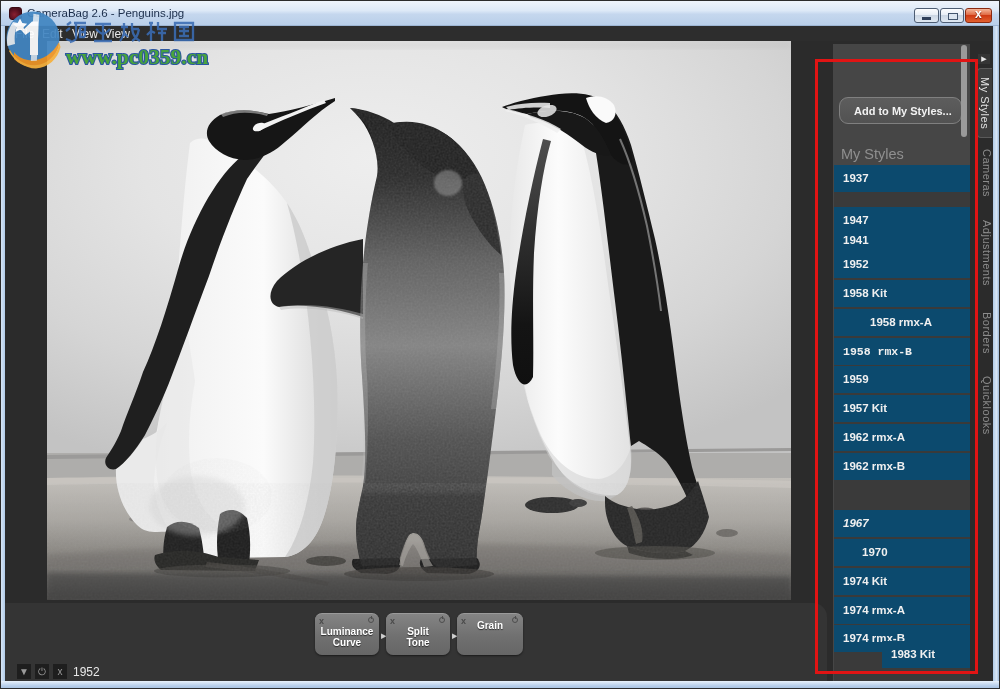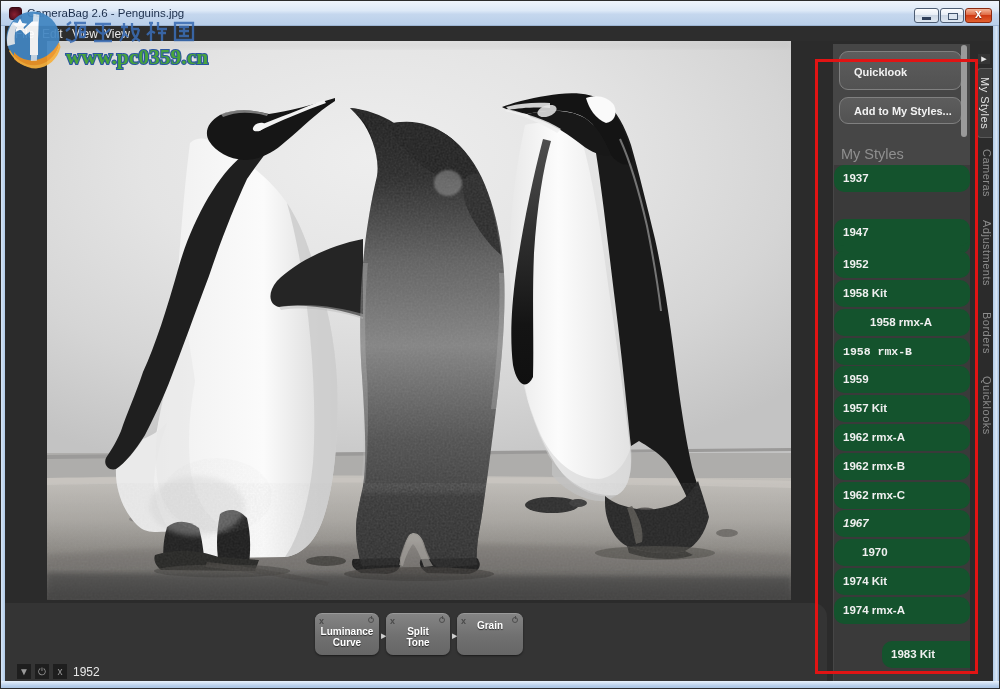--- a/index.html
+++ b/index.html
@@ -40,22 +40,22 @@
   .fbtn .pw:after { content:""; position:absolute; left:1.8px; top:-2.5px; width:1.4px; height:3.5px; background:#4e4e4e; }
   .farrow { position:absolute; color:#d0d0d0; font-size:11px; top:16px; }
   
   #sidebar { position:absolute; left:828px; top:3px; width:137px; height:637px; background:#464646; }
   .sbtn { position:absolute; left:6px; width:123px; border:1px solid #808080; border-radius:9px;
     background:linear-gradient(#5d5d5d,#525252); color:#f2f2f2; font-weight:bold; font-size:11px; white-space:nowrap; }
   #qlook { top:7px; height:39px; padding:14px 0 0 14px; }
   #addto { top:53px; height:27px; padding:7px 0 0 14px; }
   #mystyles-h { position:absolute; left:8px; top:102px; font-size:14.5px; color:#8f8f8f; }
   #items { position:absolute; left:1px; top:121px; width:136px; height:516px; overflow:hidden; background:#3a3a3a; }
-  .item { position:absolute; left:0; width:136px; height:27px; background:#14532d; color:#f0f0f0;
-     font-weight:bold; font-size:11.5px; padding:7px 0 0 9px;border-radius:10px; }
+  .item { position:absolute; left:0; width:136px; height:27px; background:#0c4a6e; color:#f0f0f0;
+     font-weight:bold; font-size:11.5px; padding:7px 0 0 9px; }
   
   #sthumb { position:absolute; left:956px; top:4px; width:6px; height:92px; background:#9a9a9a; border-radius:3px; }
   
   #tabarrow { position:absolute; left:973px; top:13px; width:12px; height:10px; background:#353535; color:#e8e8e8; font-size:7px; text-align:center; line-height:10px;}
   .vtab { position:absolute; left:976px; writing-mode:vertical-rl; font-size:11px; color:#8c8c8c; letter-spacing:.5px;}
   #tab1 { color:#e2e2e2; background:#3d3d3d; border:1px solid #5a5a5a; border-right:none; border-radius:4px 0 0 4px; padding:8px 1px; left:972px;}
   
   #redrect { position:absolute; left:810px; top:18px; width:163px; height:615px; border:3px solid #e11414; z-index:40; }
   
   #wm { position:absolute; left:0; top:0; width:320px; height:90px; z-index:50; }
@@ -261,40 +261,39 @@
           <div style="margin-top:12px">Split<br>Tone</div>
         </div>
  <div class="farrow" style="left:137px">▸</div>
  <div class="fbtn" style="left:142px; width:66px;">
           <span class="x">x</span>
           <span class="pw"></span>
           <div style="margin-top:6px">Grain</div>
         </div>
       </div>
     <div id="sidebar">
-      <div class="sbtn" id="qlook">Quicklook</div>
       <div class="sbtn" id="addto">Add to My Styles...</div>
       <div id="mystyles-h">My Styles</div>
       <div id="items">
           <div class="item" style="top: 0px;">1937</div>
           <div class="item" style="top: 28.78px; margin-top: 33px;">1941</div>
-          <div class="item" style="top: 54px;">1947</div>
+          <div class="item" style="top: 42px;">1947</div>
           <div class="item" style="top: 86.34px;">1952</div>
           <div class="item" style="top: 115.12px;">1958 Kit</div>
           <div class="item" style="top: 143.9px; padding-left: 36px;">1958 rmx-A</div>
           <div class="item" style="top: 172.68px; font-family: Liberation Mono, monospace;">1958 rmx-B</div>
           <div class="item" style="top: 201.46px;">1959</div>
           <div class="item" style="top: 230.24px;">1957 Kit</div>
           <div class="item" style="top: 259.02px;">1962 rmx-A</div>
           <div class="item" style="top: 287.8px;">1962 rmx-B</div>
-          <div class="item" style="top: 316.58px;">1962 rmx-C</div>
           <div class="item" style="top: 345.36px; font-style: italic;">1967</div>
           <div class="item" style="top: 374.14px; padding-left: 28px;">1970</div>
           <div class="item" style="top: 402.92px;">1974 Kit</div>
           <div class="item" style="top: 431.7px;">1974 rmx-A</div>
+          <div class="item" style="top: 460.48px;">1974 rmx-B</div>
           <div class="item" style="top: 476px; margin-left: 48px;">1983 Kit</div>
         </div>
     </div>
     <div id="sthumb"></div>
     <div id="tabarrow">▶</div>
     <div class="vtab" id="tab1" style="top:27px">My Styles</div>
     <div class="vtab" style="top:108px">Cameras</div>
     <div class="vtab" style="top:179px">Adjustments</div>
     <div class="vtab" style="top:271px">Borders</div>
     <div class="vtab" style="top:335px">Quicklooks</div>

